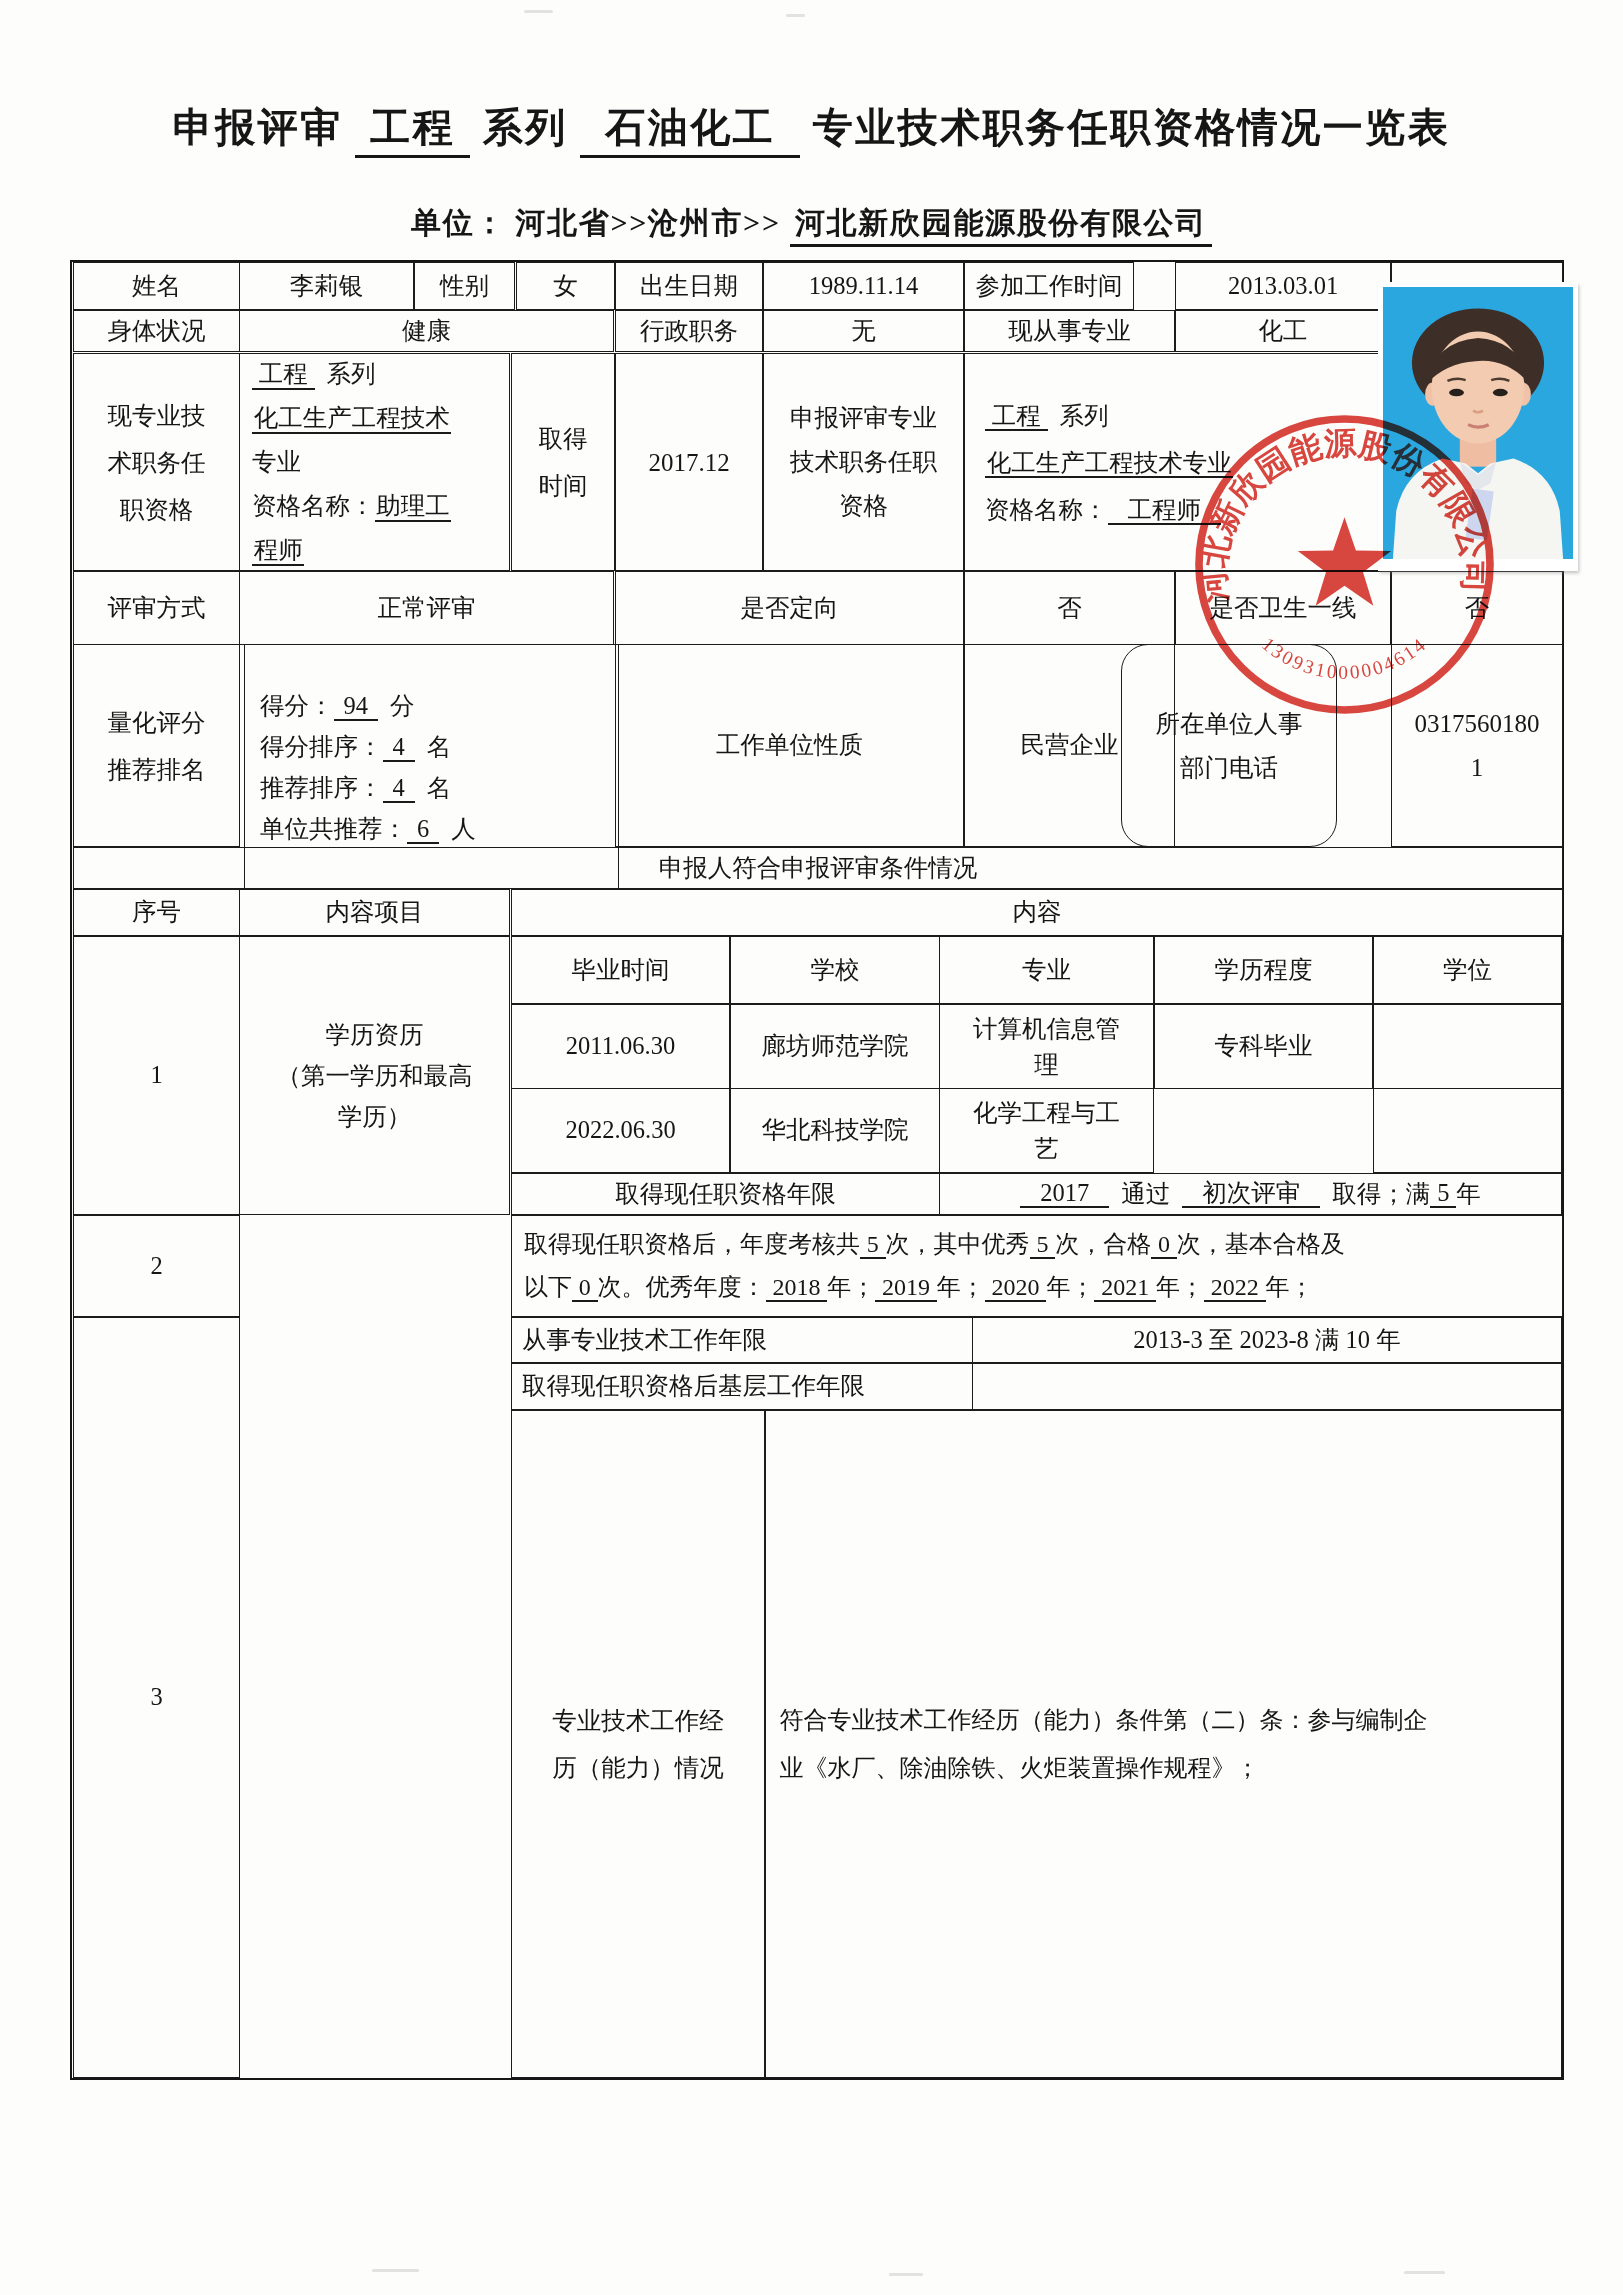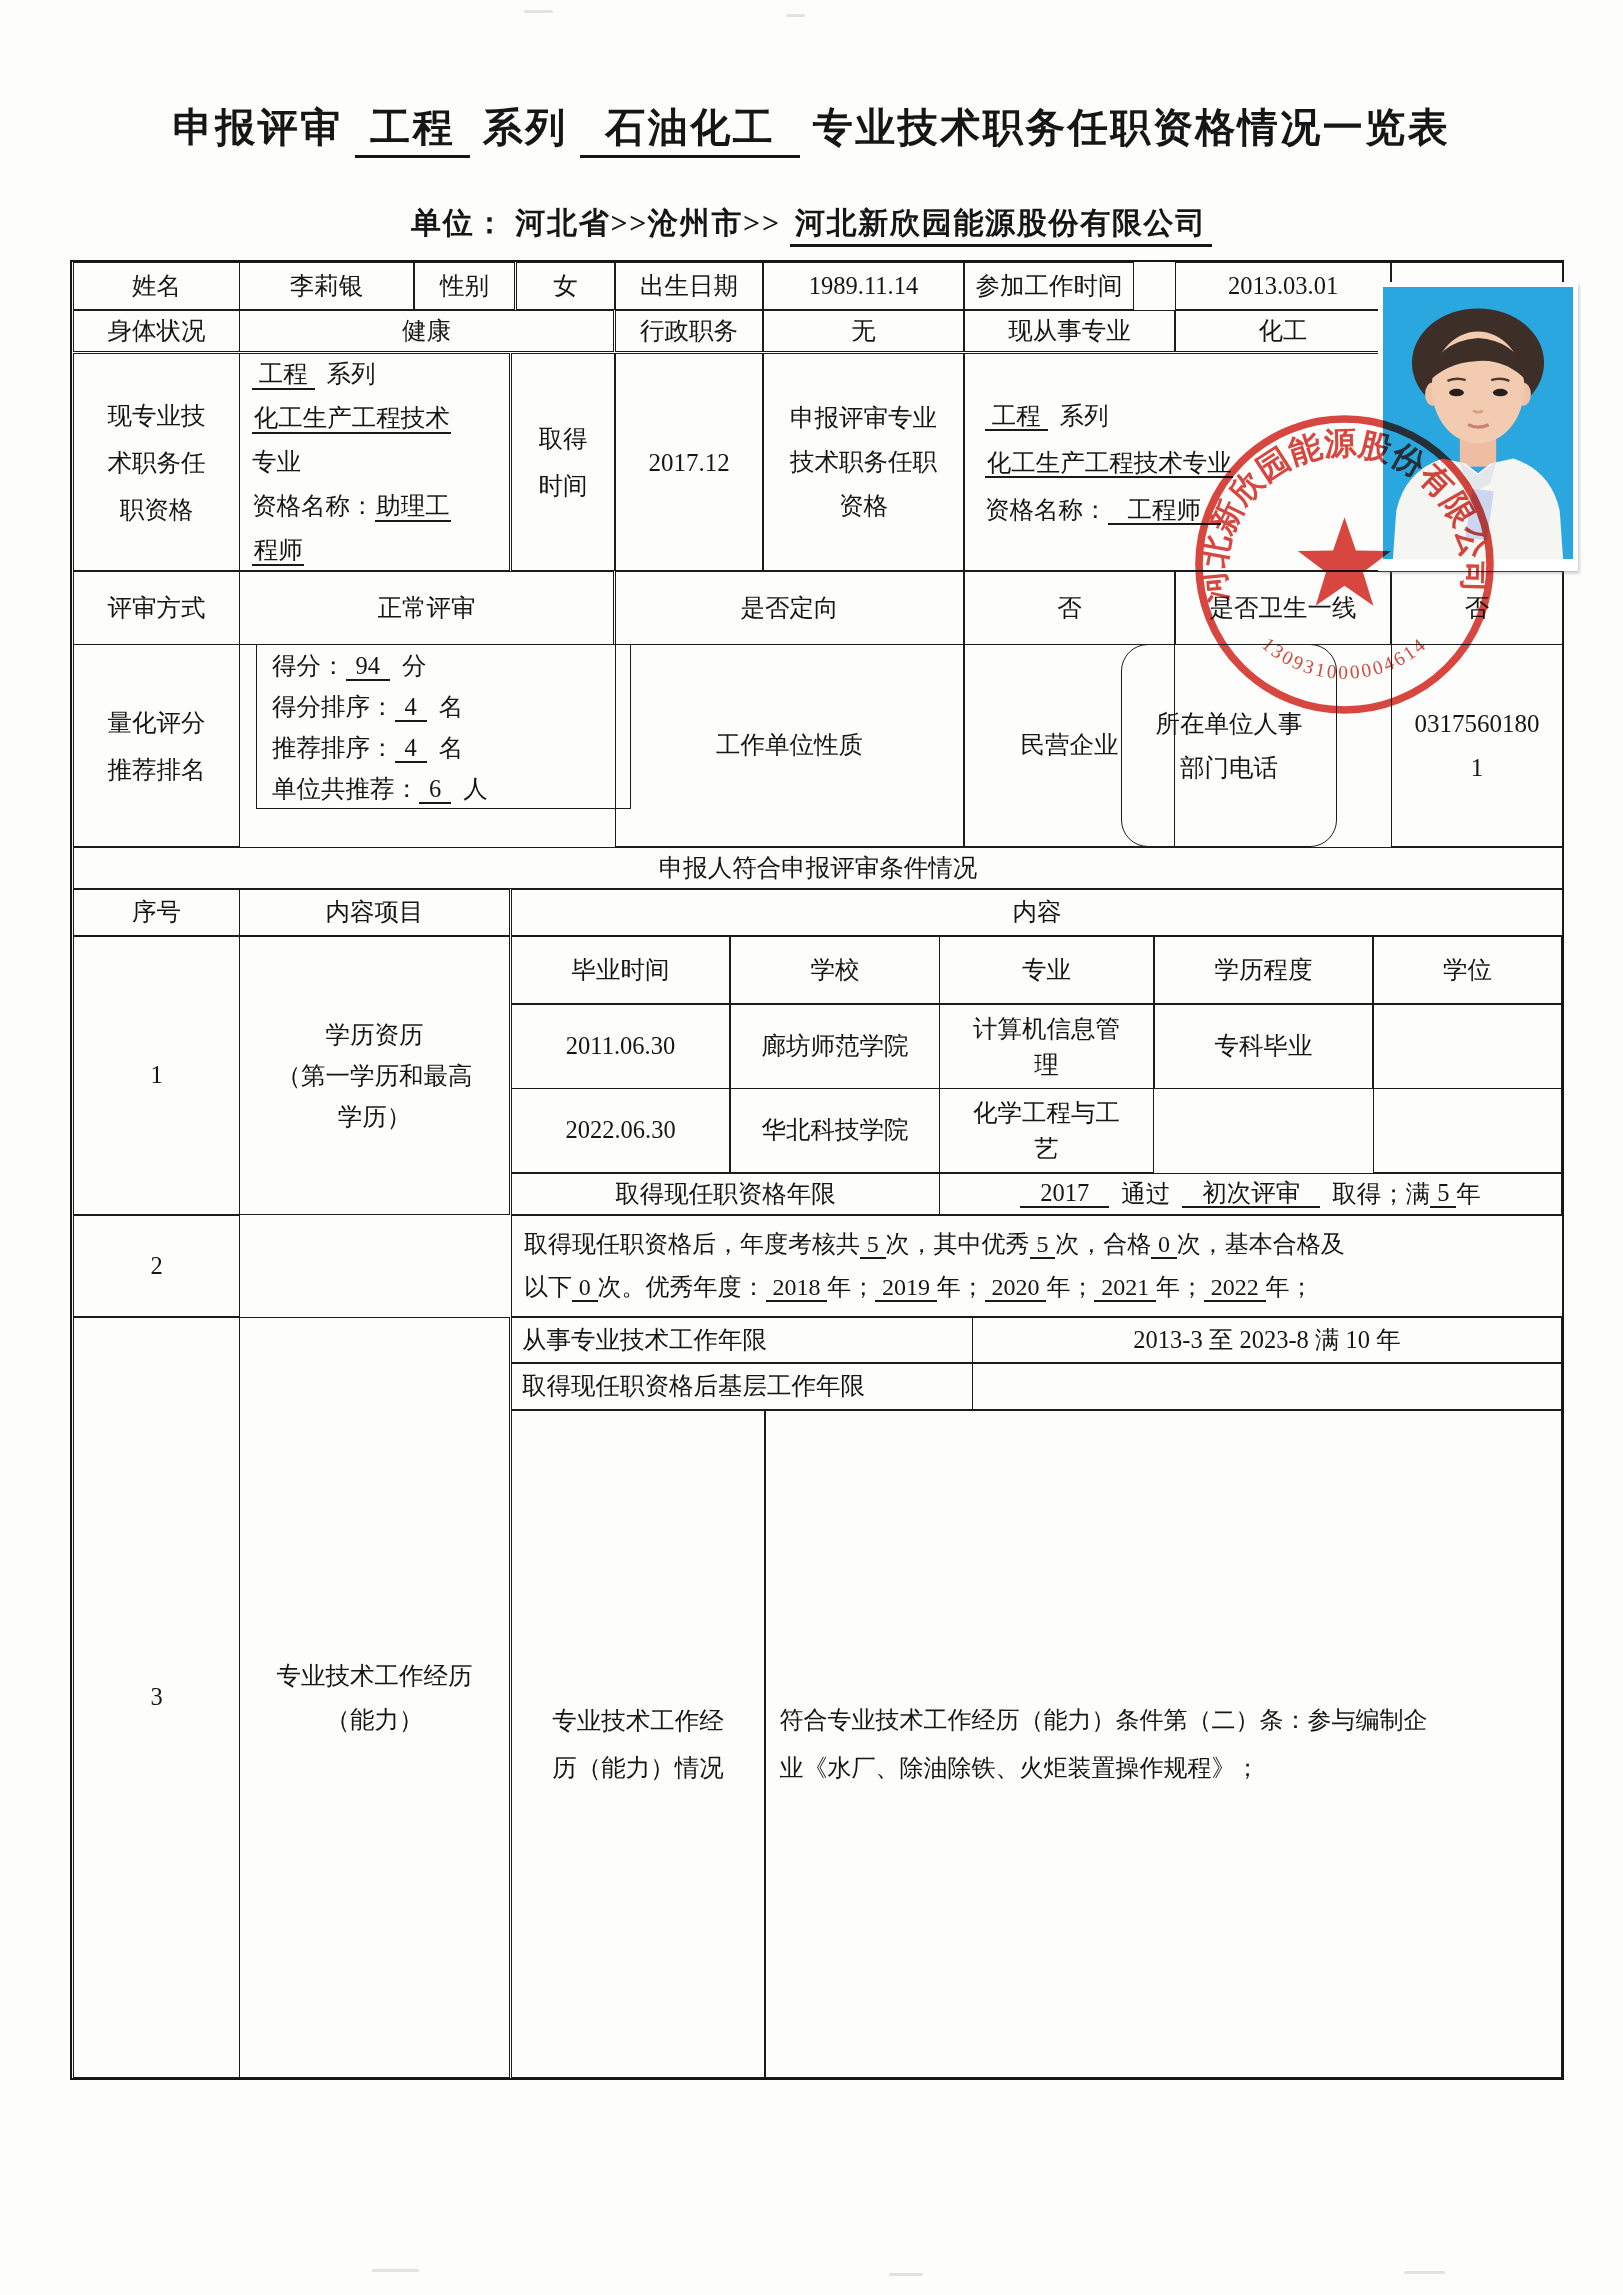--- a/index.html
+++ b/index.html
@@ -110,21 +110,21 @@
 
   <div class="cell" style="left:73px;top:571px;width:167px;height:74px;">评审方式</div>
   <div class="cell" style="left:239px;top:571px;width:375px;height:74px;">正常评审</div>
   <div class="cell" style="left:615px;top:571px;width:349px;height:74px;">是否定向</div>
   <div class="cell" style="left:964px;top:571px;width:211px;height:74px;">否</div>
   <div class="cell" style="left:1175px;top:571px;width:216px;height:74px;">是否卫生一线</div>
   <div class="cell" style="left:1391px;top:571px;width:172px;height:74px;">否</div>
 
   <div class="cell preline" style="left:73px;top:644px;width:167px;height:203px;line-height:47px;">量化评分
 推荐排名</div>
-  <div class="cell left" style="left:256px;top:644px;width:375px;height:165px;padding-left:15px;">
+  <div class="cell left" style="left:244px;top:644px;width:375px;height:245px;padding-left:15px;">
     <div style="line-height:41px;">
       <div><span>得分：</span><span class="u un">94</span><span class="gap">分</span></div>
       <div><span>得分排序：</span><span class="u un">4</span><span class="gap">名</span></div>
       <div><span>推荐排序：</span><span class="u un">4</span><span class="gap">名</span></div>
       <div><span>单位共推荐：</span><span class="u un">6</span><span class="gap">人</span></div>
     </div>
   </div>
   <div class="cell" style="left:615px;top:644px;width:349px;height:203px;">工作单位性质</div>
   <div class="cell" style="left:964px;top:644px;width:211px;height:203px;">民营企业</div>
   <div class="cell preline" style="left:1121px;top:644px;width:216px;height:203px;line-height:44px;border-radius:27px;">所在单位人事
@@ -173,22 +173,20 @@
 
   <div class="cell" style="left:73px;top:1215px;width:167px;height:102px;">2</div>
   <div class="cell left" style="left:511px;top:1215px;width:1052px;height:102px;padding-left:12px;font-size:24px;">
     <div style="line-height:43px;">
       <div><span>取得现任职资格后，年度考核共</span><span class="u">5</span><span>次，其中优秀</span><span class="u">5</span><span>次，合格</span><span class="u">0</span><span>次，基本合格及</span></div>
       <div><span>以下</span><span class="u">0</span><span>次。优秀年度：</span><span class="u">2018</span><span>年；</span><span class="u">2019</span><span>年；</span><span class="u">2020</span><span>年；</span><span class="u">2021</span><span>年；</span><span class="u">2022</span><span>年；</span></div>
     </div>
   </div>
 
   <div class="cell" style="left:73px;top:1317px;width:167px;height:761px;">3</div>
-  <div class="cell preline" style="left:239px;top:1317px;width:271px;height:761px;line-height:44px;">专业技术工作经历
-（能力）</div>
   <div class="cell left" style="left:511px;top:1317px;width:462px;height:46px;padding-left:10px;">从事专业技术工作年限</div>
   <div class="cell" style="left:972px;top:1317px;width:590px;height:46px;">2013-3 至 2023-8 满 10 年</div>
   <div class="cell left" style="left:511px;top:1363px;width:462px;height:47px;padding-left:10px;">取得现任职资格后基层工作年限</div>
   <div class="cell" style="left:972px;top:1363px;width:590px;height:47px;"></div>
   <div class="cell preline" style="left:511px;top:1410px;width:254px;height:668px;line-height:47px;">专业技术工作经
 历（能力）情况</div>
   <div class="cell left preline" style="left:765px;top:1410px;width:797px;height:668px;padding-left:13.5px;line-height:48px;font-size:24px;">符合专业技术工作经历（能力）条件第（二）条：参与编制企
 业《水厂、除油除铁、火炬装置操作规程》；</div>
 
   <div class="photo">

